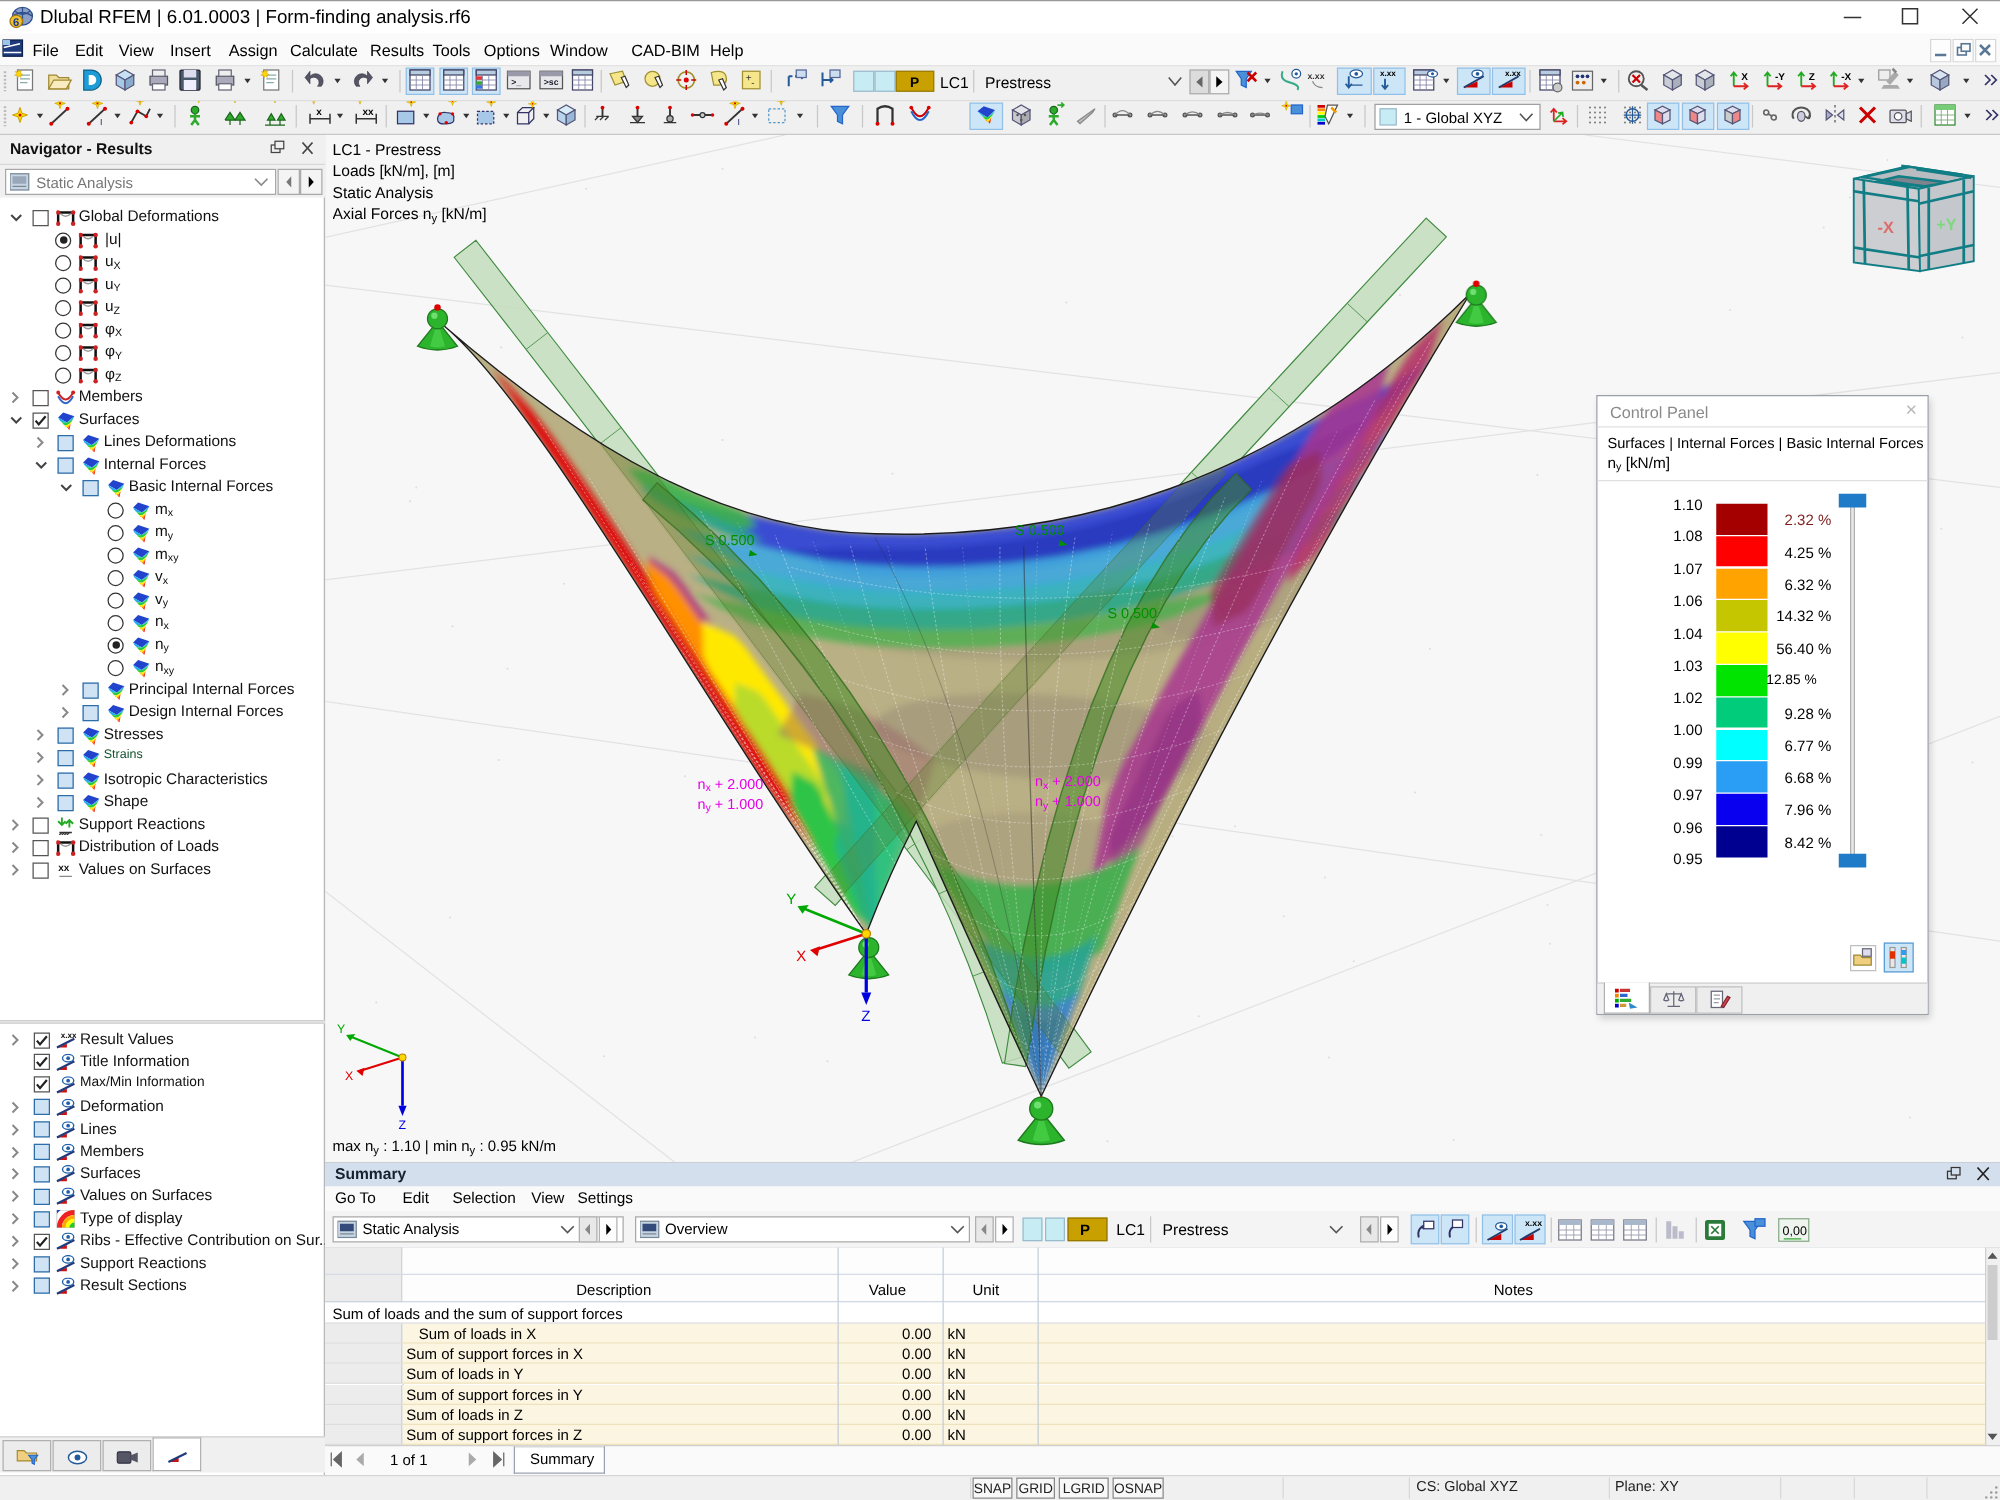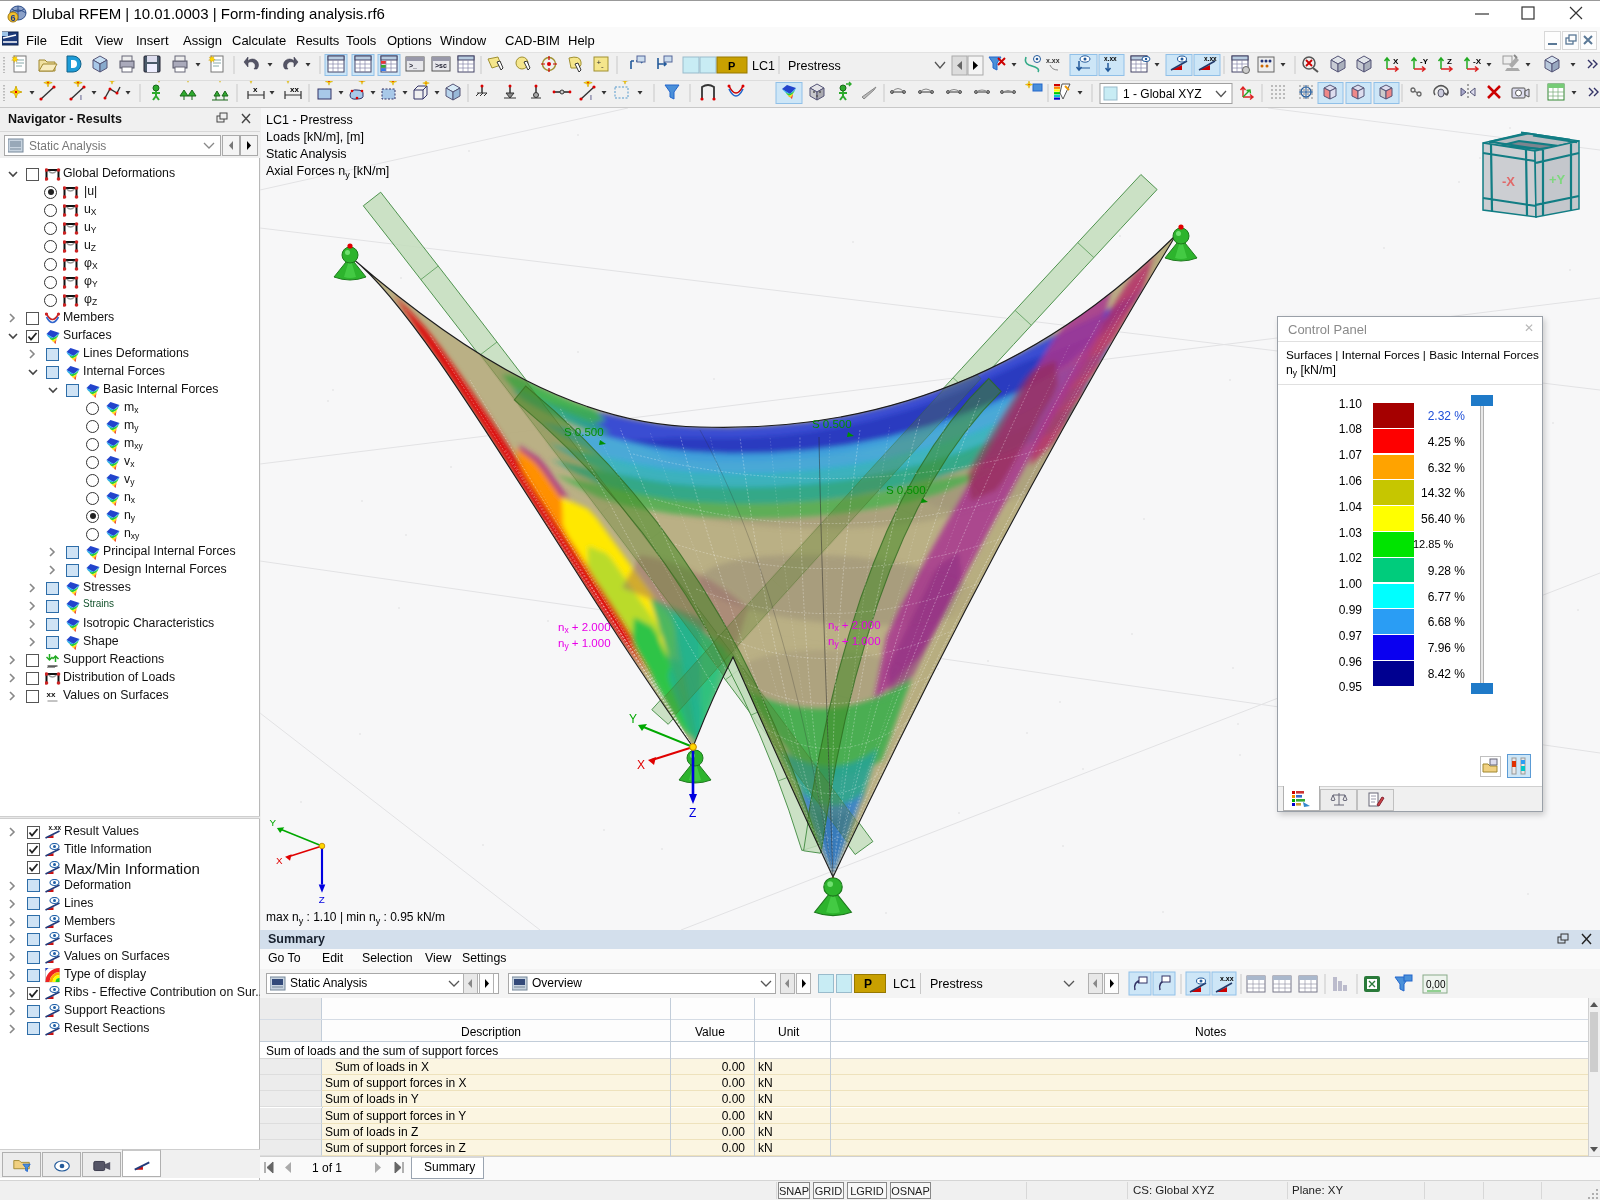--- a/index.html
+++ b/index.html
@@ -7,21 +7,21 @@
 sub{font-size:8.5px;vertical-align:-2px}
 </style></head><body>
 
 <div class="abs" style="left:0;top:0;width:1600px;height:27px;background:#ffffff;border-top:1px solid #999"></div>
 <svg class="abs" style="left:7px;top:5px" width="20" height="18" viewBox="0 0 20 18">
  <ellipse cx="11" cy="8" rx="8" ry="7" fill="#8aa0c8" stroke="#30508c" stroke-width="1"></ellipse>
  <path d="M3,8 Q11,2 19,8 M5,4 Q11,9 17,4 M11,1 L11,15" stroke="#30508c" stroke-width="1" fill="none"></path>
  <circle cx="6" cy="12" r="5" fill="#f0c030" stroke="#a07810"></circle>
  <text x="6" y="15.5" font-size="9" font-weight="bold" fill="#1a3c8f" text-anchor="middle">6</text>
 </svg>
-<div class="txt" style="left:32px;top:5px;font-size:15px;color:#000">Dlubal RFEM | 10.01.0003 | Form-finding analysis.rf6</div>
+<div class="txt" style="left:32px;top:5px;font-size:15px;color:#000">Dlubal RFEM | 6.01.0003 | Form-finding analysis.rf6</div>
 <svg class="abs" style="left:1470px;top:6px" width="125" height="16" viewBox="0 0 125 16">
  <line x1="5" y1="8" x2="19" y2="8" stroke="#333" stroke-width="1.2"></line>
  <rect x="52" y="1" width="12" height="12" fill="none" stroke="#333" stroke-width="1.2"></rect>
  <path d="M100,1 L112,13 M112,1 L100,13" stroke="#333" stroke-width="1.2"></path>
 </svg>
 
 <div class="abs" style="left:0;top:27px;width:1600px;height:25px;background:#fafafa"></div>
 <svg class="abs" style="left:2px;top:31px" width="17" height="16" viewBox="0 0 17 16">
  <rect x="0" y="1" width="16" height="13" fill="#1d3a7a" stroke="#0d2048"></rect>
  <rect x="0" y="1" width="6" height="4" fill="#9ec4e8"></rect>
@@ -1090,21 +1090,21 @@
 <div class="abs" style="left:27px;top:861.3px;width:13px;height:13px;background:#fff;border:1px solid #555"></div>
 <svg class="abs" style="left:27px;top:861.3px" width="13" height="13" viewBox="0 0 13 13">
     <path d="M2.5,6.5 L5,9.5 L10.5,3" fill="none" stroke="#222" stroke-width="1.8"></path>
   </svg>
 <svg class="abs" style="left:45px;top:860.8px" width="16" height="15" viewBox="0 0 15 15">
     <path d="M0,13 L8,13 L8,10 Z" fill="#cc1111"></path>
     <line x1="0" y1="13" x2="14" y2="6" stroke="#223a7a" stroke-width="1.8"></line>
     <ellipse cx="9" cy="3.5" rx="4.5" ry="3" fill="#fff" stroke="#2060a8" stroke-width="1.1"></ellipse>
     <circle cx="9" cy="3.5" r="1.5" fill="#2060a8"></circle>
   </svg>
-<div class="txt" style="left:64px;top:859.8px;font-size:15px;color:#111">Max/Min Information</div>
+<div class="txt" style="left:64px;top:859.8px;font-size:11px;color:#111">Max/Min Information</div>
 <svg class="abs" style="left:8px;top:880.6999999999999px" width="8" height="10" viewBox="0 0 8 10">
     <path d="M2,1 l4,4 -4,4" fill="none" stroke="#888" stroke-width="1.6"></path>
   </svg>
 <div class="abs" style="left:27px;top:879.1999999999999px;width:13px;height:13px;background:#cfe3f5;border:1.5px solid #2d6da8"></div>
 <svg class="abs" style="left:45px;top:878.6999999999999px" width="16" height="15" viewBox="0 0 15 15">
     <path d="M0,13 L8,13 L8,10 Z" fill="#cc1111"></path>
     <line x1="0" y1="13" x2="14" y2="6" stroke="#223a7a" stroke-width="1.8"></line>
     <ellipse cx="9" cy="3.5" rx="4.5" ry="3" fill="#fff" stroke="#2060a8" stroke-width="1.1"></ellipse>
     <circle cx="9" cy="3.5" r="1.5" fill="#2060a8"></circle>
   </svg>
@@ -1519,21 +1519,21 @@
 <div class="txt" style="left:1310px;top:448.1px;width:52px;text-align:right;font-size:12px;color:#000">1.07</div>
 <div class="txt" style="left:1310px;top:473.9px;width:52px;text-align:right;font-size:12px;color:#000">1.06</div>
 <div class="txt" style="left:1310px;top:499.7px;width:52px;text-align:right;font-size:12px;color:#000">1.04</div>
 <div class="txt" style="left:1310px;top:525.5px;width:52px;text-align:right;font-size:12px;color:#000">1.03</div>
 <div class="txt" style="left:1310px;top:551.3px;width:52px;text-align:right;font-size:12px;color:#000">1.02</div>
 <div class="txt" style="left:1310px;top:577.1px;width:52px;text-align:right;font-size:12px;color:#000">1.00</div>
 <div class="txt" style="left:1310px;top:602.9px;width:52px;text-align:right;font-size:12px;color:#000">0.99</div>
 <div class="txt" style="left:1310px;top:628.7px;width:52px;text-align:right;font-size:12px;color:#000">0.97</div>
 <div class="txt" style="left:1310px;top:654.5px;width:52px;text-align:right;font-size:12px;color:#000">0.96</div>
 <div class="txt" style="left:1310px;top:680.3px;width:52px;text-align:right;font-size:12px;color:#000">0.95</div>
-<div class="txt" style="left:1413px;top:409.0px;width:52px;text-align:right;font-size:12px;color:#1d4ed8">2.32 %</div>
+<div class="txt" style="left:1413px;top:409.0px;width:52px;text-align:right;font-size:12px;color:#7f1d1d">2.32 %</div>
 <div class="txt" style="left:1413px;top:434.8px;width:52px;text-align:right;font-size:12px;color:#000">4.25 %</div>
 <div class="txt" style="left:1413px;top:460.6px;width:52px;text-align:right;font-size:12px;color:#000">6.32 %</div>
 <div class="txt" style="left:1413px;top:486.4px;width:52px;text-align:right;font-size:12px;color:#000">14.32 %</div>
 <div class="txt" style="left:1413px;top:512.2px;width:52px;text-align:right;font-size:12px;color:#000">56.40 %</div>
 <div class="txt" style="left:1413px;top:538.0px;width:52px;text-align:left;font-size:11px;color:#000">12.85 %</div>
 <div class="txt" style="left:1413px;top:563.8px;width:52px;text-align:right;font-size:12px;color:#000">9.28 %</div>
 <div class="txt" style="left:1413px;top:589.6px;width:52px;text-align:right;font-size:12px;color:#000">6.77 %</div>
 <div class="txt" style="left:1413px;top:615.4px;width:52px;text-align:right;font-size:12px;color:#000">6.68 %</div>
 <div class="txt" style="left:1413px;top:641.2px;width:52px;text-align:right;font-size:12px;color:#000">7.96 %</div>
 <div class="txt" style="left:1413px;top:667.0px;width:52px;text-align:right;font-size:12px;color:#000">8.42 %</div>

